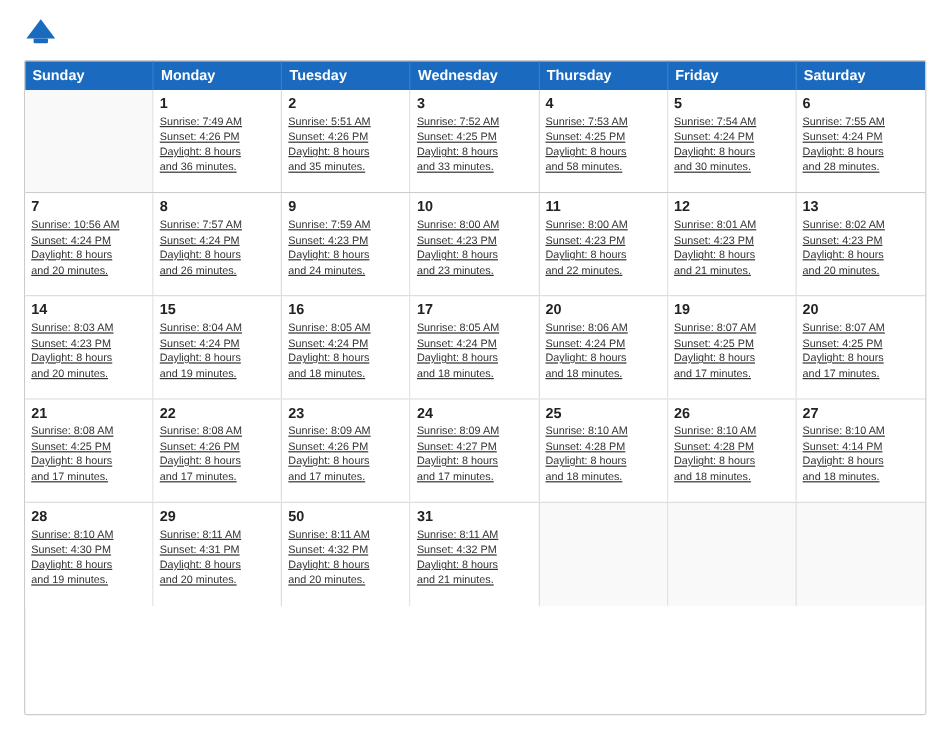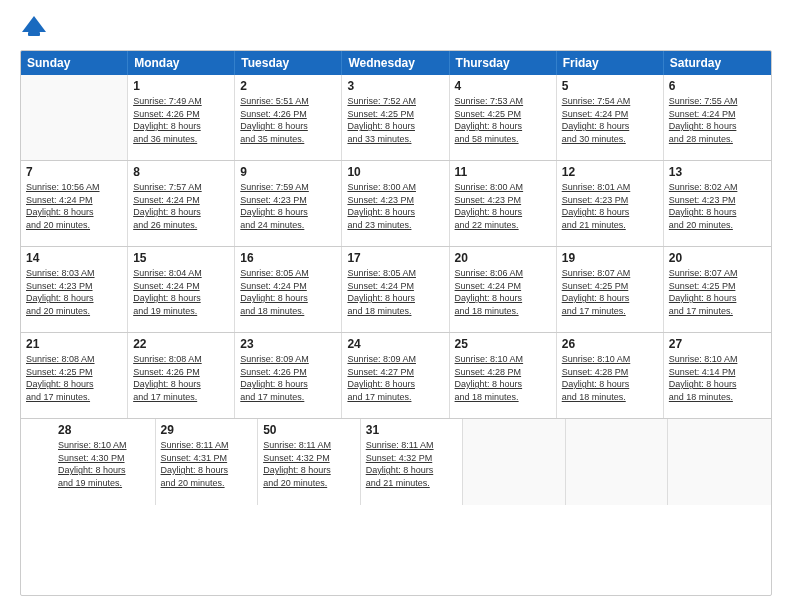--- a/index.html
+++ b/index.html
@@ -79,21 +79,21 @@
     .cal-body {
       display: flex;
       flex-direction: column;
     }
     .cal-week {
       display: grid;
       grid-template-columns: repeat(7, 1fr);
       border-bottom: 1px solid #ccc;
       flex: 1;
     }
-    .cal-week:last-child { border-bottom: none; margin-left: 32px; }
+    .cal-week:last-child { border-bottom: none; }
     .cal-cell {
       border-right: 1px solid #ddd;
       padding: 4px 5px;
       font-size: 9.5px;
       color: #333;
       vertical-align: top;
       min-height: 80px;
       background: #fff;
     }
     .cal-cell:last-child { border-right: none; }

